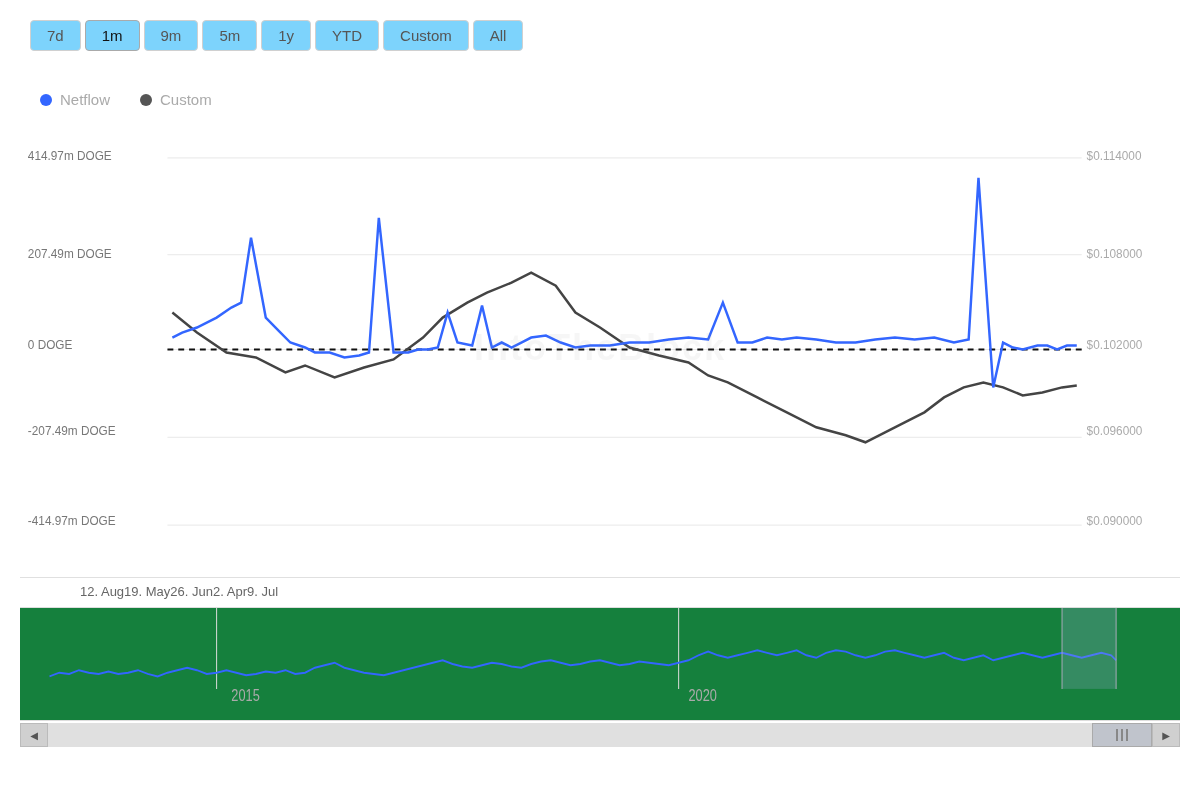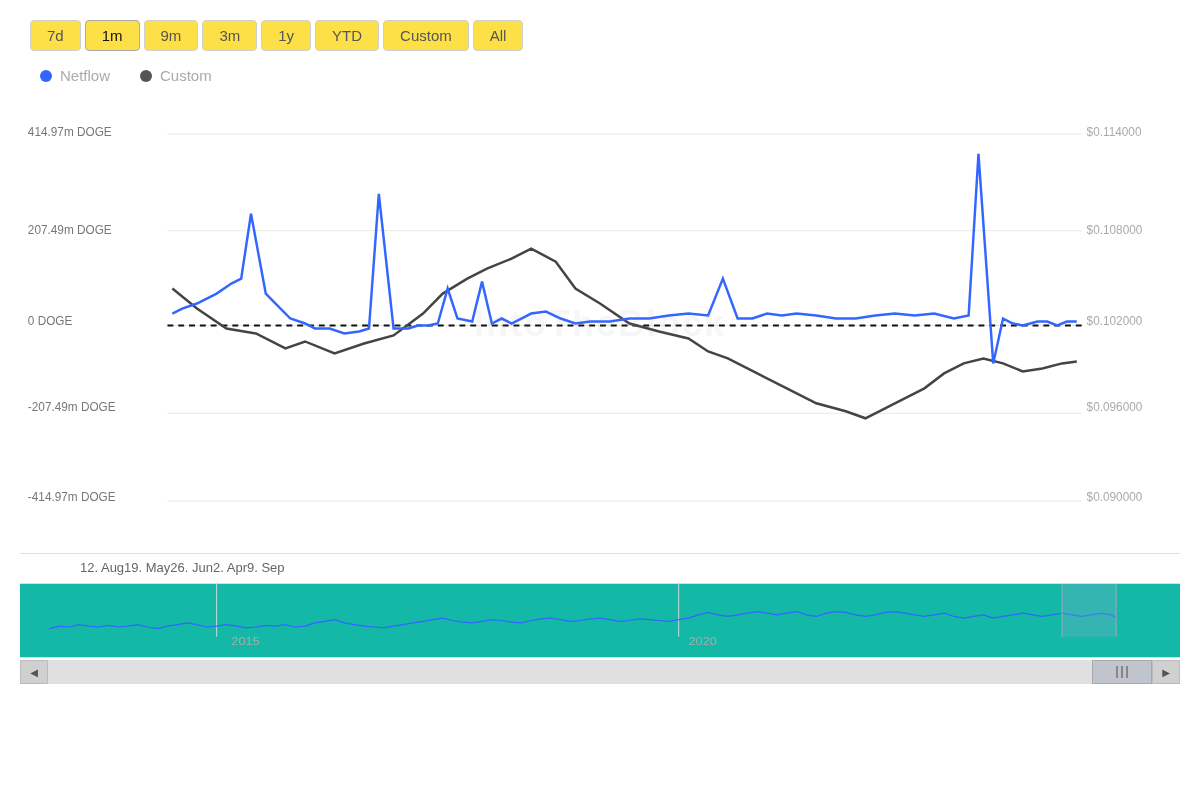--- a/index.html
+++ b/index.html
@@ -22,39 +22,40 @@
     
     .time-buttons {
       display: flex;
       gap: 4px;
       padding: 0 20px;
       margin-bottom: 16px;
     }
     .time-btn {
       padding: 6px 16px;
       border: 1px solid #d0d0d0;
-      background: #fde047;
+      background: #7dd3fc;
       border-radius: 4px;
       font-size: 15px;
       color: #555;
       cursor: pointer;
       font-weight: 400;
     }
     .time-btn.active {
       font-weight: 400;
       color: #111;
       border-color: #aaa;
     }
 
     
     .legend {
       display: flex;
       gap: 30px;
       padding: 0 30px;
       margin-bottom: 10px;
+      margin-top: 24px;
     }
     .legend-item {
       display: flex;
       align-items: center;
       gap: 8px;
       font-size: 15px;
       color: #aaa;
     }
     .legend-dot {
       width: 12px;
@@ -101,25 +102,25 @@
     .x-axis {
       display: flex;
       padding: 6px 60px 6px 60px;
       font-size: 13px;
       color: #666;
     }
 
     
     .mini-chart-wrapper {
       position: relative;
-      height: 75px;
+      height: 114px;
       border-top: 1px solid #ddd;
       border-bottom: 1px solid #ddd;
       margin-top: 2px;
-      background: #14b8a6;
+      background: #15803d;
     }
 
     .mini-chart-svg {
       width: 100%;
       height: 100%;
     }
 
     
     .scrollbar-area {
       height: 24px;
@@ -173,21 +174,21 @@
   </style>
 </head>
 <body>
 
 <div class="container">
 
   <div class="time-buttons">
     <button class="time-btn">7d</button>
     <button class="time-btn active">1m</button>
     <button class="time-btn">9m</button>
-    <button class="time-btn">3m</button>
+    <button class="time-btn">5m</button>
     <button class="time-btn">1y</button>
     <button class="time-btn">YTD</button>
     <button class="time-btn">Custom</button>
     <button class="time-btn">All</button>
   </div>
 
   <div class="legend">
     <div class="legend-item">
       <div class="legend-dot blue"></div>
       <span>Netflow</span>
@@ -337,21 +338,21 @@
             1075,228
           " fill="none" stroke="#3366ff" stroke-width="2.5"></polyline>
       </svg>
     </div>
 
     <div class="x-axis">
       <span>12. Aug</span>
       <span>19. May</span>
       <span>26. Jun</span>
       <span>2. Apr</span>
-      <span>9. Sep</span>
+      <span>9. Jul</span>
     </div>
 
     <div class="mini-chart-wrapper">
       <svg class="mini-chart-svg" viewBox="0 0 1180 90" preserveAspectRatio="none">
 
         <text x="215" y="75" font-size="13" fill="#aaa" font-family="sans-serif">2015</text>
         <text x="680" y="75" font-size="13" fill="#aaa" font-family="sans-serif">2020</text>
 
         <line x1="200" y1="0" x2="200" y2="65" stroke="#ddd" stroke-width="1"></line>
         <line x1="670" y1="0" x2="670" y2="65" stroke="#ddd" stroke-width="1"></line>

